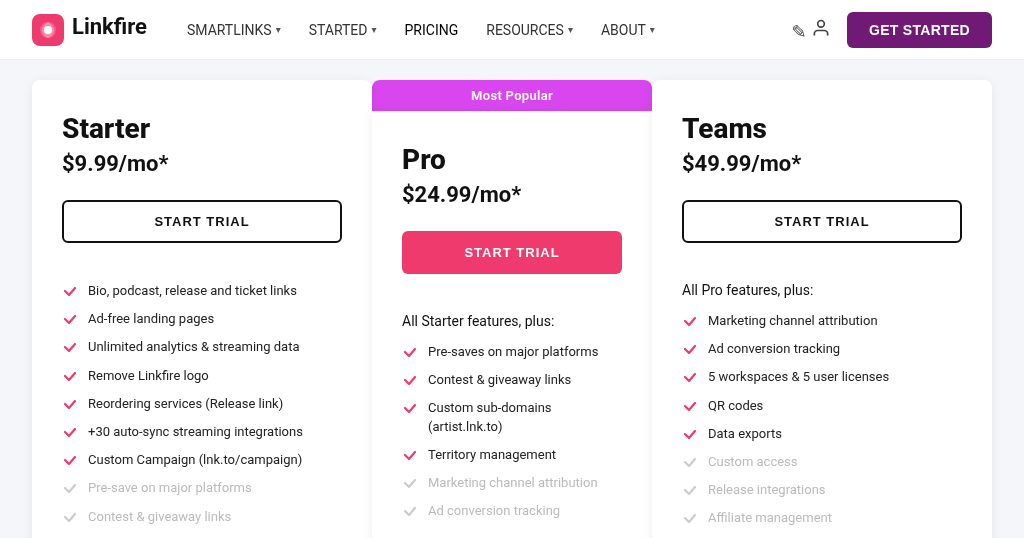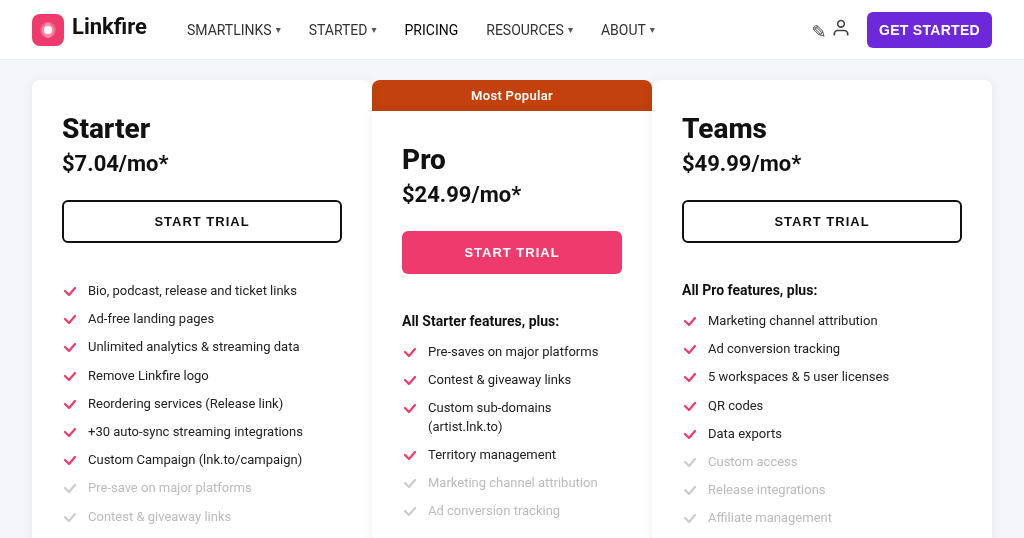--- a/index.html
+++ b/index.html
@@ -8,42 +8,42 @@
     
     .nav { display: flex; align-items: center; height: 60px; padding: 0 32px; border-bottom: 1px solid #eee; }
     .nav-logo { display: flex; align-items: flex-start; gap: 8px; font-size: 22px; font-weight: 700; color: #111; text-decoration: none; margin-right: 40px; }
     .nav-logo-icon { width: 32px; height: 32px; }
     .nav-links { display: flex; align-items: center; gap: 28px; flex: 1; }
     .nav-link { font-size: 14px; color: #333; text-decoration: none; display: flex; align-items: center; gap: 4px; cursor: pointer; }
     .nav-link.active { color: #000000; }
     .nav-chevron { font-size: 10px; color: #555; }
     .nav-actions { display: flex; align-items: center; gap: 16px; }
     .nav-user-icon { font-size: 18px; color: #444; cursor: pointer; }
-    .btn-get-started { background: #6d28d9; color: #fff; border: none; border-radius: 6px; padding: 10px 12px; font-size: 14px; font-weight: 700; cursor: pointer; letter-spacing: 0.3px; }
+    .btn-get-started { background: #701a75; color: #fff; border: none; border-radius: 6px; padding: 10px 22px; font-size: 14px; font-weight: 700; cursor: pointer; letter-spacing: 0.3px; }
 
     
     .pricing-section { background: #f5f6fa; padding: 20px 32px 40px; }
     .plans-wrapper { display: flex; justify-content: center; gap: 0; max-width: 960px; margin: 0 auto; align-items: flex-start; }
 
     
     .plan-card { background: #fff; border-radius: 8px; padding: 32px 30px 24px; flex: 1; min-width: 0; box-shadow: 0 2px 12px rgba(0,0,0,0.07); position: relative; }
     .plan-card-pro-wrapper { flex: 1; min-width: 0; display: flex; flex-direction: column; }
-    .popular-badge { background: #c2410c; color: #fff; text-align: center; padding: 8px 4px; font-size: 13px; font-weight: 600; border-radius: 8px 8px 0 0; letter-spacing: 0.3px; }
+    .popular-badge { background: #d946ef; color: #fff; text-align: center; padding: 8px 4px; font-size: 13px; font-weight: 600; border-radius: 8px 8px 0 0; letter-spacing: 0.3px; }
     .plan-card.pro-inner { border-radius: 0 0 8px 8px; }
 
     .plan-name { font-size: 28px; font-weight: 800; margin-bottom: 6px; color: #111; }
     .plan-price { font-size: 22px; font-weight: 700; color: #111; margin-bottom: 24px; }
 
     
     .btn-start-trial-outline { border: 2px solid #111; background: #fff; color: #111; border-radius: 6px; padding: 12px 0; font-size: 13px; font-weight: 800; cursor: pointer; letter-spacing: 1px; width: 100%; display: block; text-align: center; }
     .btn-start-trial-solid { border: none; background: #ee3a6c; color: #fff; border-radius: 6px; padding: 14px 0; font-size: 13px; font-weight: 800; cursor: pointer; letter-spacing: 1px; width: 100%; display: block; text-align: center; }
 
     
     .features-section { margin-top: 39px; }
-    .features-label { font-size: 14px; font-weight: 700; margin-bottom: 14px; color: #111; }
+    .features-label { font-size: 14px; font-weight: 400; margin-bottom: 14px; color: #111; }
     .feature-list { list-style: none; display: flex; flex-direction: column; gap: 10px; }
     .feature-item { display: flex; align-items: flex-start; gap: 10px; font-size: 13px; color: #222; line-height: 1.4; }
     .feature-item.disabled { color: #bbb; }
     .check-icon { width: 16px; height: 16px; flex-shrink: 0; margin-top: 1px; }
     .check-icon.active { color: #ee3a6c; }
     .check-icon.inactive { color: #ccc; }
   </style>
 </head>
 <body>
 
@@ -87,21 +87,21 @@
     </span>
     <button class="btn-get-started">GET STARTED</button>
   </div>
 </nav>
 
 <section class="pricing-section">
   <div class="plans-wrapper" id="plans-container">
 
   <div class="plan-card">
       <div class="plan-name">Starter</div>
-      <div class="plan-price">$7.04/mo*</div>
+      <div class="plan-price">$9.99/mo*</div>
       <button class="btn-start-trial-outline">START TRIAL</button>
       <div class="features-section">
 
         <ul class="feature-list">
 
     <li class="feature-item ">
 
     <svg class="check-icon active" viewBox="0 0 16 16" fill="none" xmlns="http://www.w3.org/2000/svg">
       <polyline points="3,8 7,12 13,5" stroke="#ee3a6c" stroke-width="2.2" stroke-linecap="round" stroke-linejoin="round"></polyline>
     </svg>

